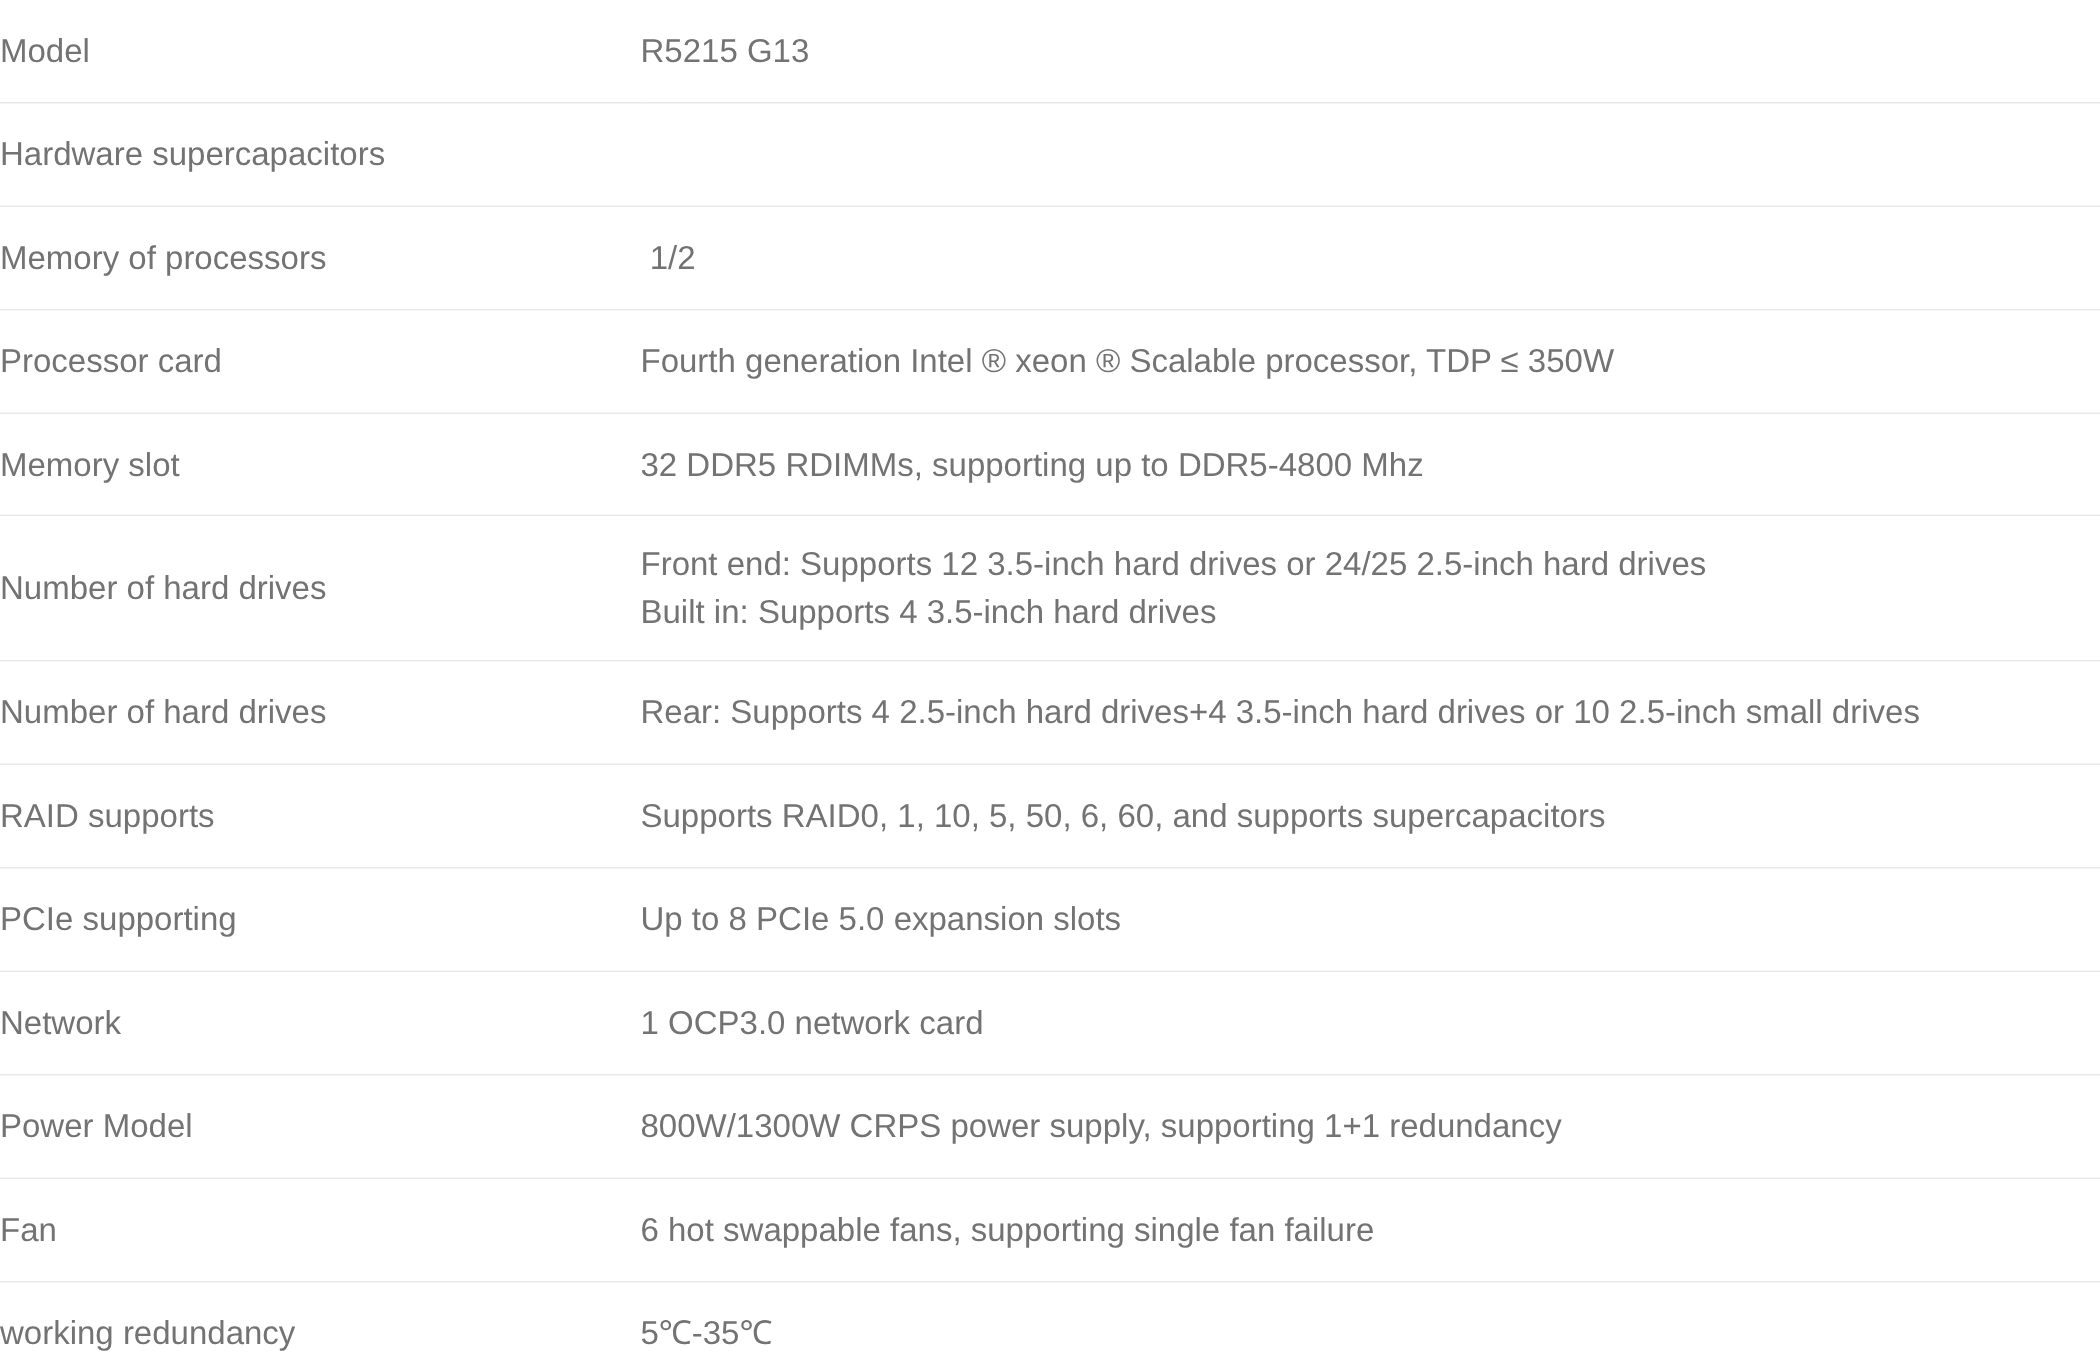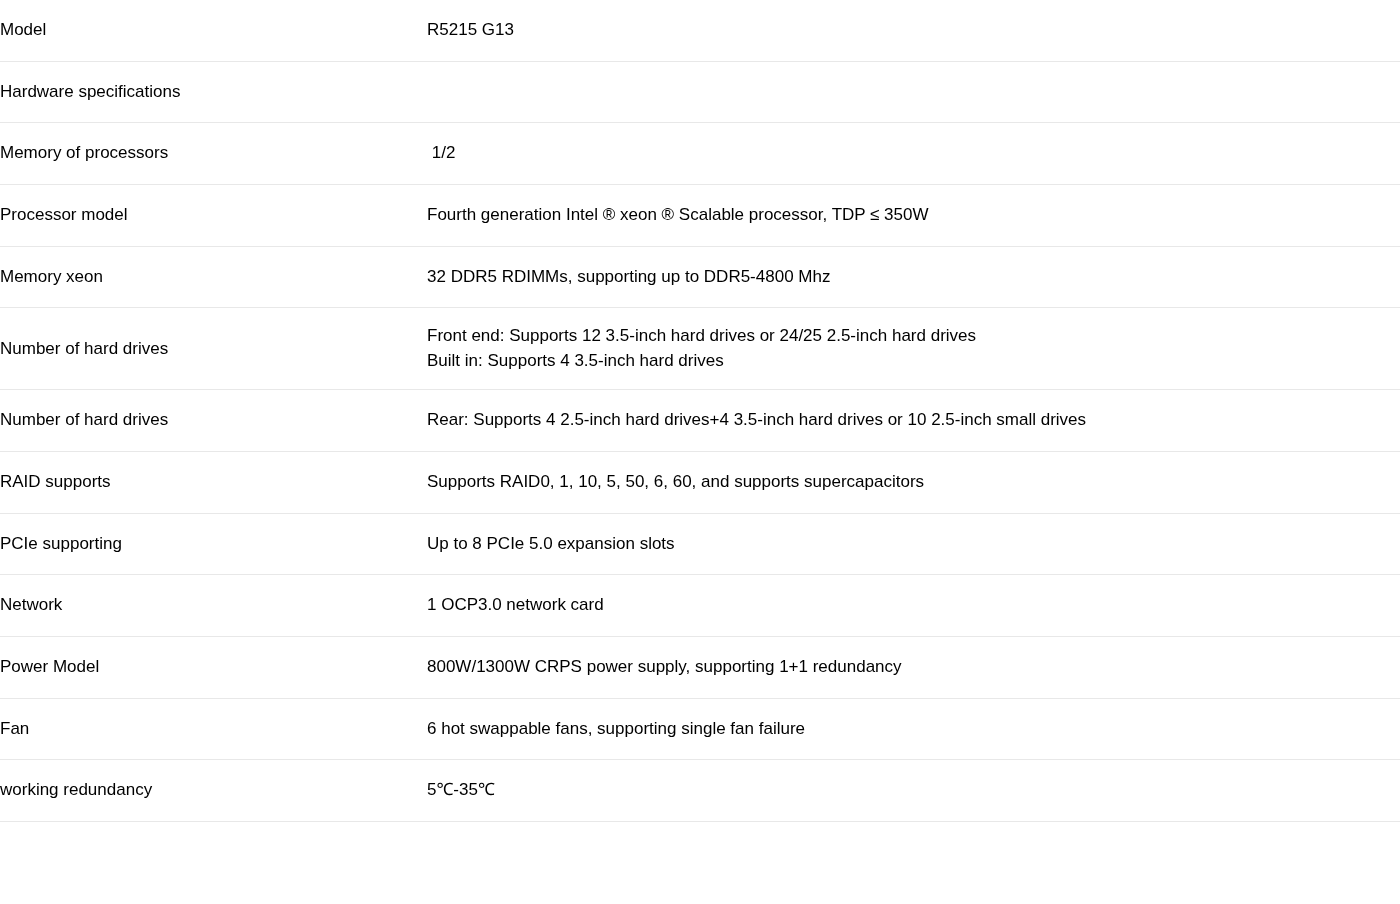--- a/index.html
+++ b/index.html
@@ -17,23 +17,23 @@
   .spec-table {
     width: 1400px;
     border-collapse: collapse;
     table-layout: fixed;
   }
   .spec-table tr {
     border-bottom: 1px solid #e8e8e8;
   }
   .spec-table td {
     vertical-align: middle;
-    font-size: 17px;
+    font-size: 22px;
     line-height: 1.45;
-    color: #000000;
+    color: #737373;
     padding: 0;
   }
   td.label-cell {
     width: 415px;
     padding: 18px 12px 18px 0;
     font-weight: 400;
   }
   td.value-cell {
     width: 985px;
     padding: 18px 20px 18px 0;
@@ -59,42 +59,42 @@
   <tbody>
 
     <tr>
       <td class="label-cell">Model</td>
       <td class="value-cell">
         <span class="value-line">R5215 G13</span>
       </td>
     </tr>
 
     <tr>
-      <td class="label-cell">Hardware specifications</td>
+      <td class="label-cell">Hardware supercapacitors</td>
       <td class="value-cell">
         <span class="empty-value"></span>
       </td>
     </tr>
 
     <tr>
       <td class="label-cell">Memory of processors</td>
       <td class="value-cell">
         <span class="value-line"> 1/2</span>
       </td>
     </tr>
 
     <tr>
-      <td class="label-cell">Processor model</td>
+      <td class="label-cell">Processor card</td>
       <td class="value-cell">
         <span class="value-line">Fourth generation Intel ® xeon ® Scalable processor, TDP ≤ 350W</span>
       </td>
     </tr>
 
     <tr>
-      <td class="label-cell">Memory xeon</td>
+      <td class="label-cell">Memory slot</td>
       <td class="value-cell">
         <span class="value-line">32 DDR5 RDIMMs, supporting up to DDR5-4800 Mhz</span>
       </td>
     </tr>
 
     <tr class="row-tall">
       <td class="label-cell">Number of hard drives</td>
       <td class="value-cell">
         <span class="value-line">Front end: Supports 12 3.5-inch hard drives or 24/25 2.5-inch hard drives</span>
         <span class="value-line">Built in: Supports 4 3.5-inch hard drives</span>

